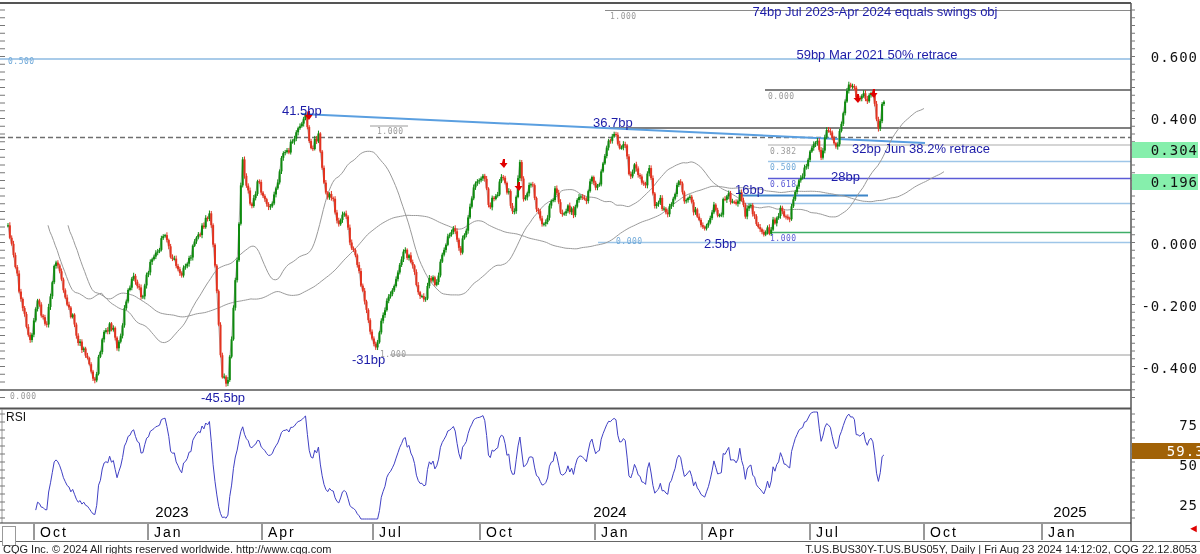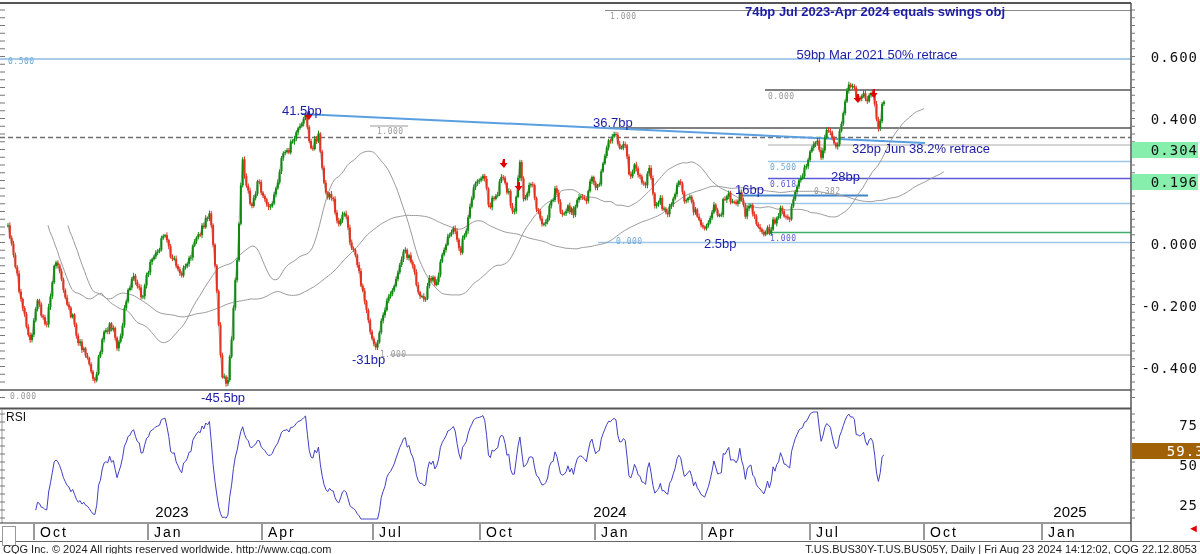--- a/index.html
+++ b/index.html
@@ -1148,35 +1148,35 @@
       <line x1="595" y1="524" x2="595" y2="540" stroke="#333" stroke-width="1"></line>
       <line x1="702" y1="524" x2="702" y2="540" stroke="#333" stroke-width="1"></line>
       <line x1="810" y1="524" x2="810" y2="540" stroke="#333" stroke-width="1"></line>
       <line x1="924" y1="524" x2="924" y2="540" stroke="#333" stroke-width="1"></line>
       <line x1="1042" y1="524" x2="1042" y2="540" stroke="#333" stroke-width="1"></line>
     </svg>
   <div id="labels">
     <div class="rsititle">RSI</div>
     <div class="cornerarrow">◄</div>
     <div class="minibox"></div>
-  <div class="anno" style="top: 4px; left: 575px; width: 600px; text-align: center; font-weight: bold;">74bp Jul 2023-Apr 2024 equals swings obj</div>
+  <div class="anno" style="top: 4px; left: 575px; width: 600px; text-align: center;">74bp Jul 2023-Apr 2024 equals swings obj</div>
       <div class="anno" style="top: 47px; left: 577px; width: 600px; text-align: center;">59bp Mar 2021 50% retrace</div>
       <div class="anno" style="top: 103px; left: 282px;">41.5bp</div>
       <div class="anno" style="top: 115px; left: 593px;">36.7bp</div>
       <div class="anno" style="top: 141px; left: 852px;">32bp Jun 38.2% retrace</div>
       <div class="anno" style="top: 151px; left: 831px; margin-top: 18px;">28bp</div>
       <div class="anno" style="top: 182px; left: 735px;">16bp</div>
       <div class="anno" style="top: 236px; left: 704px;">2.5bp</div>
       <div class="anno" style="top: 352px; left: 352px;">-31bp</div>
       <div class="anno" style="top: 390px; left: 201px;">-45.5bp</div>
       <div class="fib" style="left: 8px; top: 57px; color: rgb(111, 168, 216);">0.500</div>
       <div class="fib" style="left: 610px; top: 12px; color: rgb(154, 154, 154);">1.000</div>
       <div class="fib" style="left: 768px; top: 92px; color: rgb(154, 154, 154);">0.000</div>
       <div class="fib" style="left: 377px; top: 127px; color: rgb(154, 154, 154);">1.000</div>
-      <div class="fib" style="left: 814px; top: 146.5px; color: rgb(154, 154, 154); margin-top: 40px;">0.382</div>
+      <div class="fib" style="left: 770px; top: 146.5px; color: rgb(154, 154, 154);">0.382</div>
       <div class="fib" style="left: 770px; top: 162.5px; color: rgb(111, 168, 216);">0.500</div>
       <div class="fib" style="left: 770px; top: 180px; color: rgb(91, 91, 214);">0.618</div>
       <div class="fib" style="left: 770px; top: 234px; color: rgb(91, 91, 214);">1.000</div>
       <div class="fib" style="left: 616px; top: 237px; color: rgb(111, 168, 216);">0.000</div>
       <div class="fib" style="left: 380px; top: 350px; color: rgb(154, 154, 154);">1.000</div>
       <div class="fib" style="left: 10px; top: 391.5px; color: rgb(154, 154, 154);">0.000</div>
       <div class="axlab" style="top: 49px;">0.600</div>
       <div class="axlab" style="top: 111px;">0.400</div>
       <div class="axlab axbox" style="top: 142px;">0.304</div>
       <div class="axlab axbox" style="top: 174px;">0.196</div>

